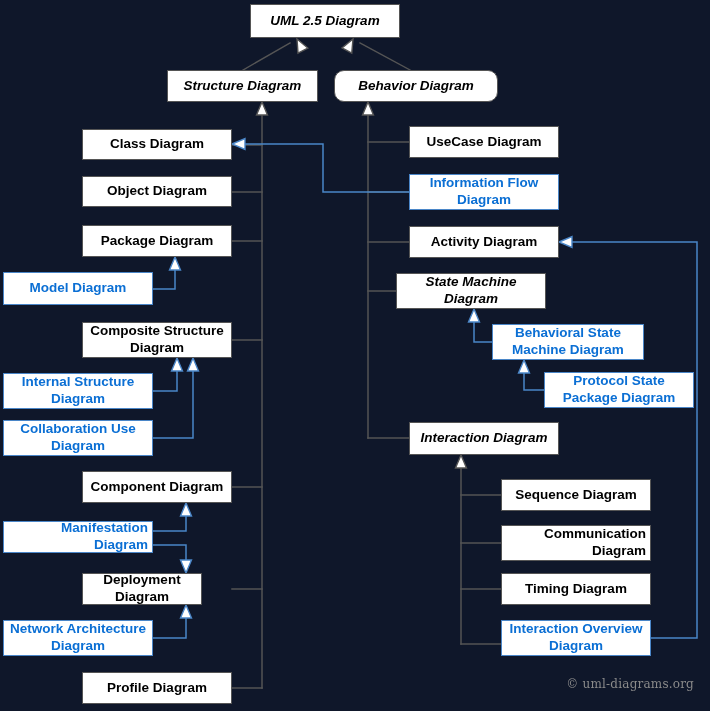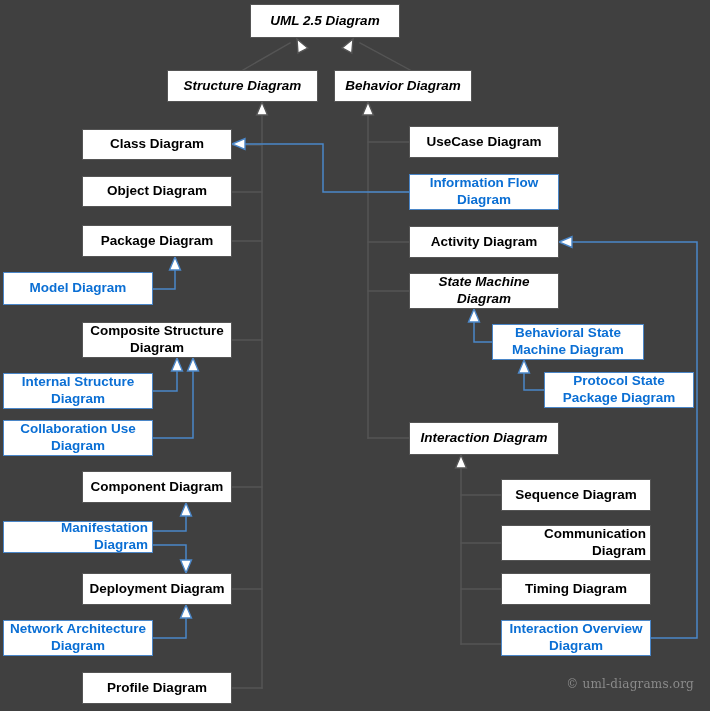--- a/index.html
+++ b/index.html
@@ -4,21 +4,21 @@
 <style>
   html, body {
     margin: 0;
     padding: 0;
     background: #ffffff;
   }
   #canvas {
     position: relative;
     width: 710px;
     height: 711px;
-    background: #404040;
+    background: #0f172a;
     font-family: "Liberation Sans", sans-serif;
     overflow: hidden;
   }
   #wires {
     position: absolute;
     left: 0;
     top: 0;
     width: 710px;
     height: 711px;
   }
@@ -117,21 +117,21 @@
       </g>
   </svg>
 
   <div id="nodes">
       <div class="node black italic" style="left: 250px; top: 4px; width: 150px; height: 34px;">
         <span class="label">UML 2.5 Diagram</span>
       </div>
       <div class="node black italic" style="left: 167px; top: 70px; width: 151px; height: 32px;">
         <span class="label">Structure Diagram</span>
       </div>
-      <div class="node black italic" style="left: 334px; top: 70px; width: 138px; height: 32px;">
+      <div class="node black italic" style="left: 334px; top: 70px; width: 164px; height: 32px; border-radius: 10px;">
         <span class="label">Behavior Diagram</span>
       </div>
       <div class="node black" style="left: 82px; top: 129px; width: 150px; height: 31px;">
         <span class="label">Class Diagram</span>
       </div>
       <div class="node black" style="left: 82px; top: 176px; width: 150px; height: 31px; text-align: right;">
         <span class="label">Object Diagram</span>
       </div>
       <div class="node black" style="left: 82px; top: 225px; width: 150px; height: 32px;">
         <span class="label">Package Diagram</span>
@@ -147,39 +147,39 @@
       </div>
       <div class="node blue" style="left: 3px; top: 420px; width: 150px; height: 36px;">
         <span class="label">Collaboration Use Diagram</span>
       </div>
       <div class="node black" style="left: 82px; top: 471px; width: 150px; height: 32px;">
         <span class="label">Component Diagram</span>
       </div>
       <div class="node blue" style="left: 3px; top: 521px; width: 150px; height: 32px; text-align: right;">
         <span class="label">Manifestation Diagram</span>
       </div>
-      <div class="node black" style="left: 82px; top: 573px; width: 150px; height: 32px;">
+      <div class="node black" style="left: 82px; top: 573px; width: 120px; height: 32px;">
         <span class="label">Deployment Diagram</span>
       </div>
       <div class="node blue" style="left: 3px; top: 620px; width: 150px; height: 36px;">
         <span class="label">Network Architecture Diagram</span>
       </div>
       <div class="node black" style="left: 82px; top: 672px; width: 150px; height: 32px;">
         <span class="label">Profile Diagram</span>
       </div>
       <div class="node black" style="left: 409px; top: 126px; width: 150px; height: 32px;">
         <span class="label">UseCase Diagram</span>
       </div>
       <div class="node blue" style="left: 409px; top: 174px; width: 150px; height: 36px;">
         <span class="label">Information Flow Diagram</span>
       </div>
       <div class="node black" style="left: 409px; top: 226px; width: 150px; height: 32px;">
         <span class="label">Activity Diagram</span>
       </div>
-      <div class="node black italic" style="left: 409px; top: 273px; width: 150px; height: 36px;">
+      <div class="node black italic" style="left: 396px; top: 273px; width: 150px; height: 36px;">
         <span class="label">State Machine Diagram</span>
       </div>
       <div class="node blue" style="left: 492px; top: 324px; width: 152px; height: 36px;">
         <span class="label">Behavioral State Machine Diagram</span>
       </div>
       <div class="node blue" style="left: 544px; top: 372px; width: 150px; height: 36px;">
         <span class="label">Protocol State Package Diagram</span>
       </div>
       <div class="node black italic" style="left: 409px; top: 422px; width: 150px; height: 33px;">
         <span class="label">Interaction Diagram</span>

